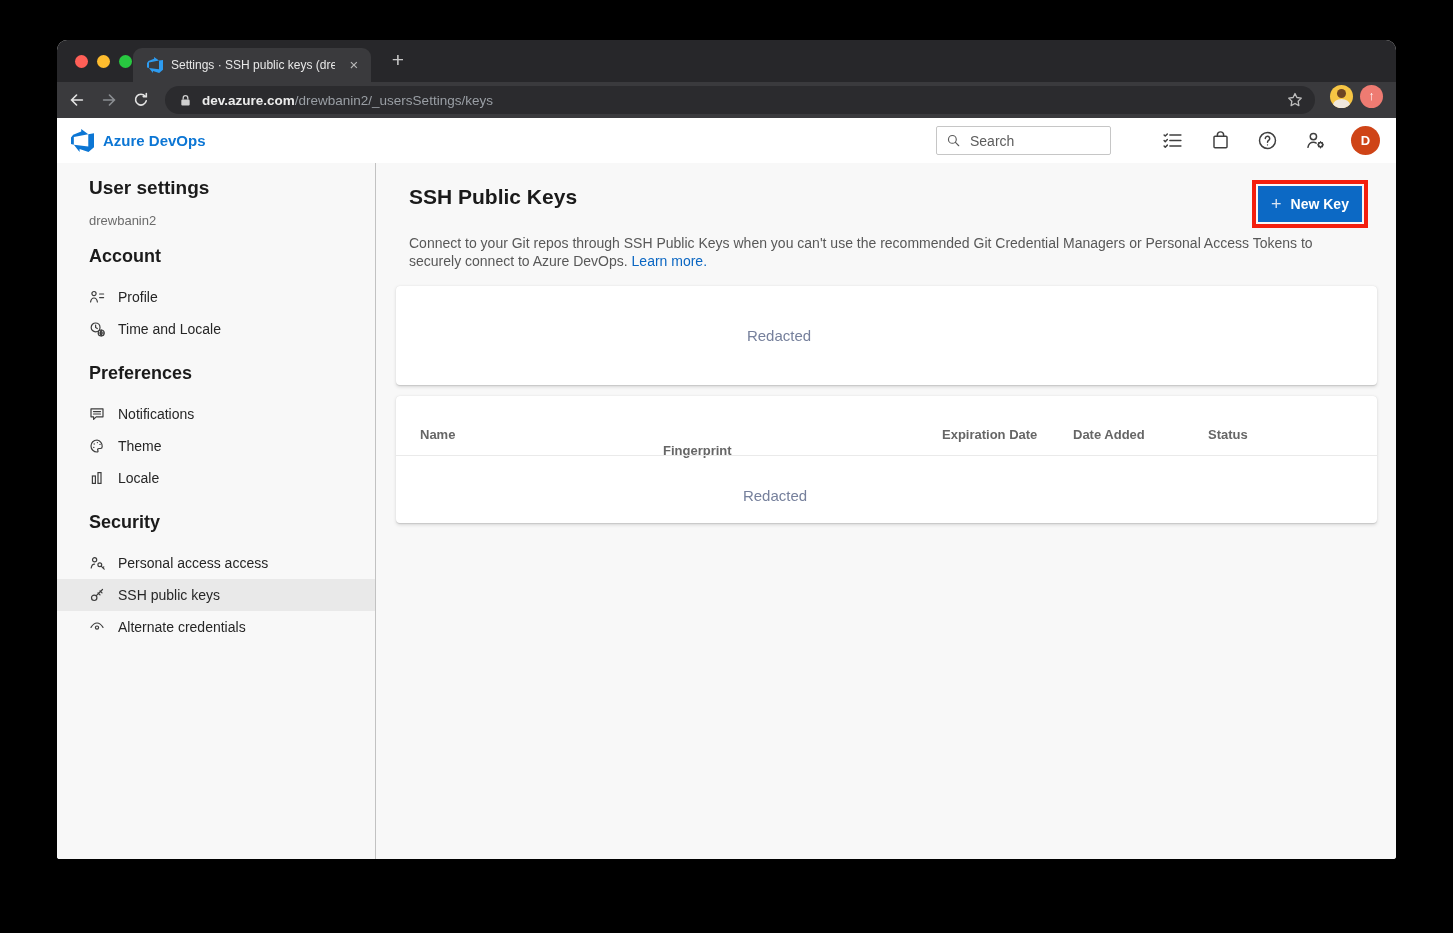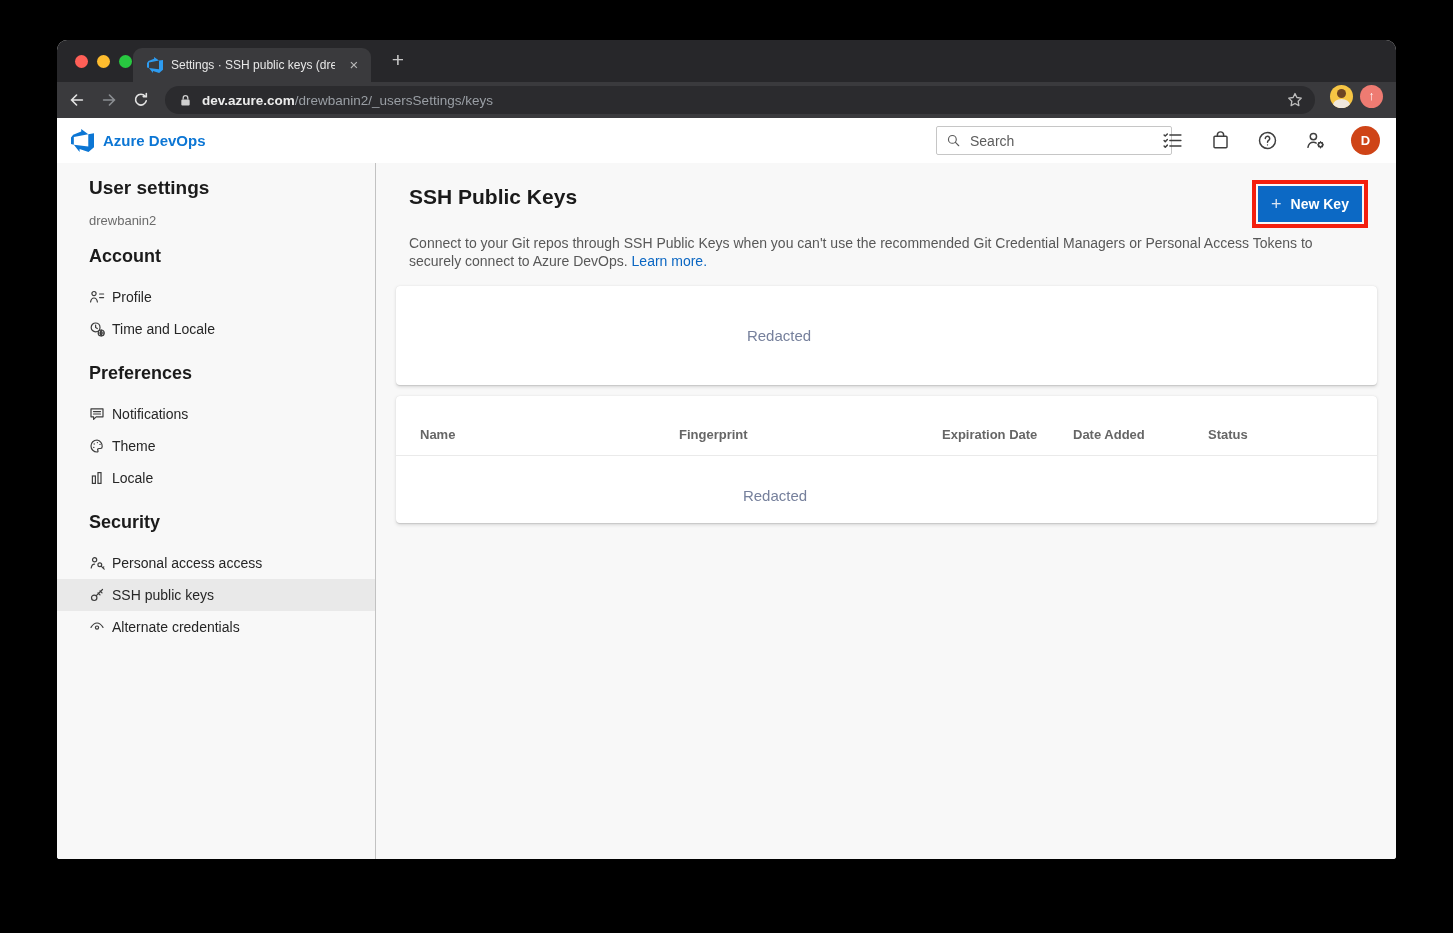--- a/index.html
+++ b/index.html
@@ -29,36 +29,36 @@
   .tb-avatar { position:absolute; left:1273px; top:45px; width:23px; height:23px; border-radius:50%; background:#f6c544; overflow:hidden; }
   .tb-avatar .head { position:absolute; left:7px; top:4px; width:9px; height:9px; border-radius:50%; background:#6e4423; }
   .tb-avatar .body { position:absolute; left:3px; top:14px; width:17px; height:12px; border-radius:50% 50% 0 0; background:#efe7dc; }
   .tb-update { position:absolute; left:1303px; top:45px; width:23px; height:23px; border-radius:50%; background:#ee7b72; color:#fff; text-align:center; line-height:22px; font-size:13px; font-weight:700; }
 
   
   .appheader { position:absolute; left:0; top:78px; right:0; height:45px; background:#fff; }
   .brand { position:absolute; left:14px; top:0; height:45px; display:flex; align-items:center; gap:9px; cursor:pointer; }
   .brand svg { width:23px; height:23px; }
   .brand .bname { color:#0c76d4; font-weight:700; font-size:15px; }
-  .search { position:absolute; left:879px; top:8px; width:236px; height:29px; border:1px solid #c6c6c6; border-radius:2px; background:#fff; display:flex; align-items:center; padding:0 9px; }
+  .search { position:absolute; left:879px; top:8px; width:175px; height:29px; border:1px solid #c6c6c6; border-radius:2px; background:#fff; display:flex; align-items:center; padding:0 9px; }
   .search svg { width:15px; height:15px; margin-right:9px; flex:none; }
   .search input { border:0; outline:0; width:100%; font-size:14px; font-family:"Liberation Sans",sans-serif; color:#444; background:transparent; }
   .search input::placeholder { color:#5c5c5c; opacity:1; }
   .hicon { position:absolute; top:12px; width:21px; height:21px; color:#3f3f3f; }
   .hicon svg { width:21px; height:21px; }
   .h-avatar { position:absolute; left:1294px; top:8px; width:29px; height:29px; border-radius:50%; background:#cf4417; color:#fff; font-size:13px; font-weight:700; display:grid; place-items:center; }
 
   
   .contentrow { position:absolute; left:0; top:123px; right:0; bottom:0; background:#f8f8f8; }
   .sidebar { position:absolute; left:0; top:0; bottom:0; width:319px; border-right:1px solid #c2c2c2; background:#f8f8f8; }
   .sb-title { margin:14px 0 0 32px; font-size:19px; font-weight:700; color:#1b1b1b; }
   .sb-sub { margin:14px 0 0 32px; font-size:13px; color:#6b6b6b; }
   .sb-section { margin:18px 0 0 32px; font-size:18px; font-weight:700; color:#1b1b1b; }
   .sb-items { margin-top:14px; }
-  .sb-item { height:32px; display:flex; align-items:center; padding-left:32px; gap:7px; font-size:14px; color:#262626; cursor:pointer; }
+  .sb-item { height:32px; display:flex; align-items:center; padding-left:32px; gap:13px; font-size:14px; color:#262626; cursor:pointer; }
   .sb-item.selected { background:#e9e9e9; }
   .sb-item svg { width:16px; height:16px; color:#3d3d3d; flex:none; }
 
   .main { position:absolute; left:320px; top:0; right:0; bottom:0; }
   .page-title { position:absolute; left:32px; top:22px; font-size:21px; font-weight:700; color:#1a1a1a; }
   .newkey-wrap { position:absolute; left:875px; top:17px; border:4px solid #f31f0f; padding:2px; background:#f8f8f8; }
   .newkey-btn { width:104px; height:36px; background:#0c69c5; border:0; color:#fff; font-family:"Liberation Sans",sans-serif; font-weight:700; font-size:14px; display:flex; align-items:center; justify-content:center; gap:9px; cursor:pointer; }
   .newkey-btn .plus { font-weight:400; font-size:18px; color:#d9e5f3; line-height:1; }
   .desc { position:absolute; left:32px; top:72px; width:952px; font-size:14px; line-height:17.5px; color:#585858; }
   .desc a { color:#0a66c2; text-decoration:none; cursor:pointer; }
@@ -266,21 +266,21 @@
       </div>
 
       <p class="desc"><span>Connect to your Git repos through SSH Public Keys when you can't use the recommended Git Credential Managers or Personal Access Tokens to securely connect to Azure DevOps. </span><a>Learn more.</a></p>
 
       <div class="card card1">
         <span class="redacted">Redacted</span>
       </div>
 
       <div class="card card2">
         <span class="col" style="left:24px;">Name</span>
-        <span class="col" style="left:283px;">Fingerprint</span>
+        <span class="col" style="left:267px;margin-top:16px;">Fingerprint</span>
         <span class="col" style="left:546px;">Expiration Date</span>
         <span class="col" style="left:677px;">Date Added</span>
         <span class="col" style="left:812px;">Status</span>
         <div class="divider"></div>
         <span class="redacted row-redacted">Redacted</span>
       </div>
     </main>
   </div>
 </div>
 

